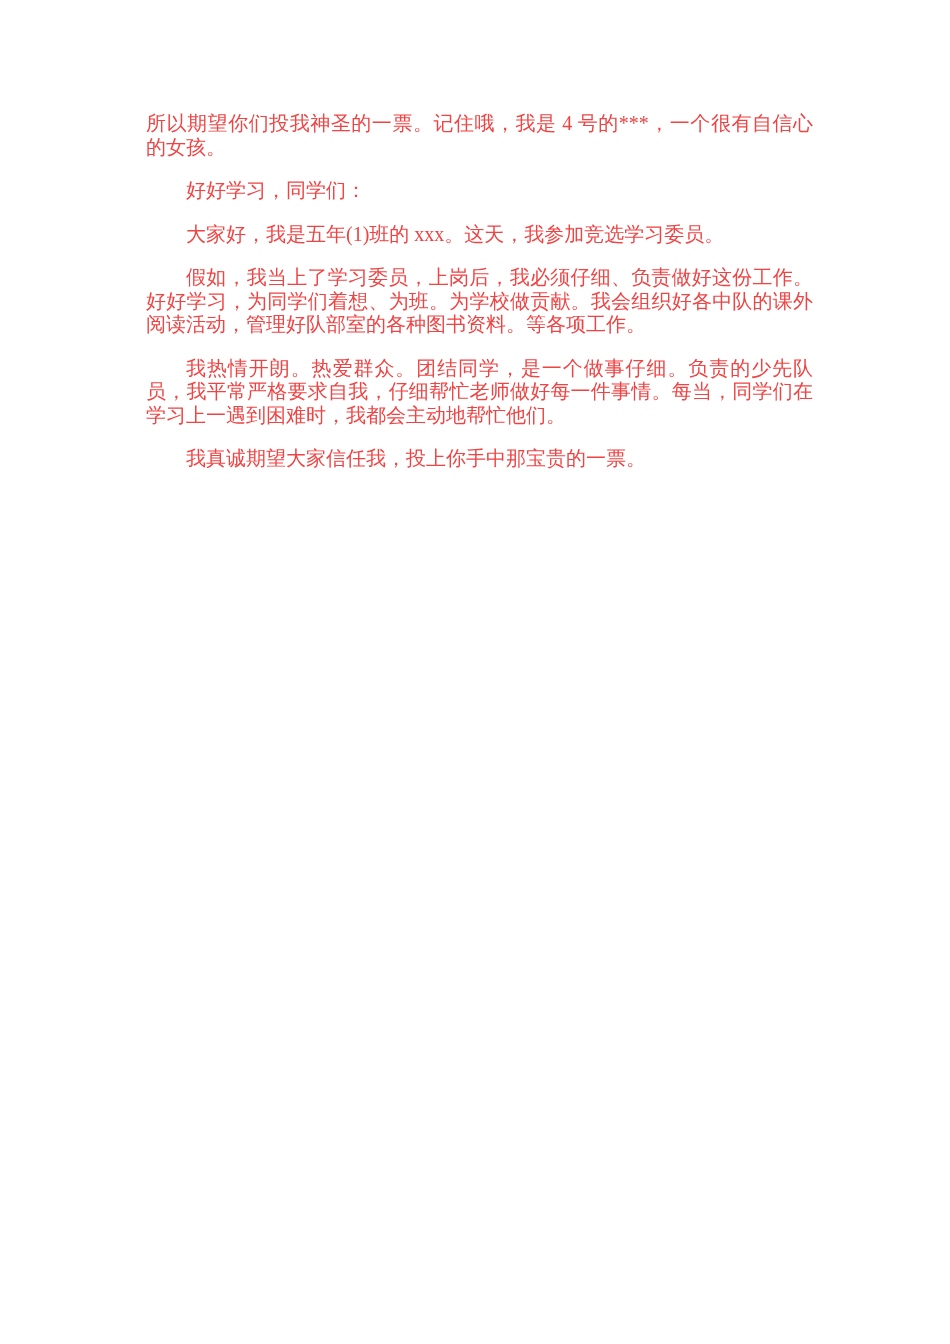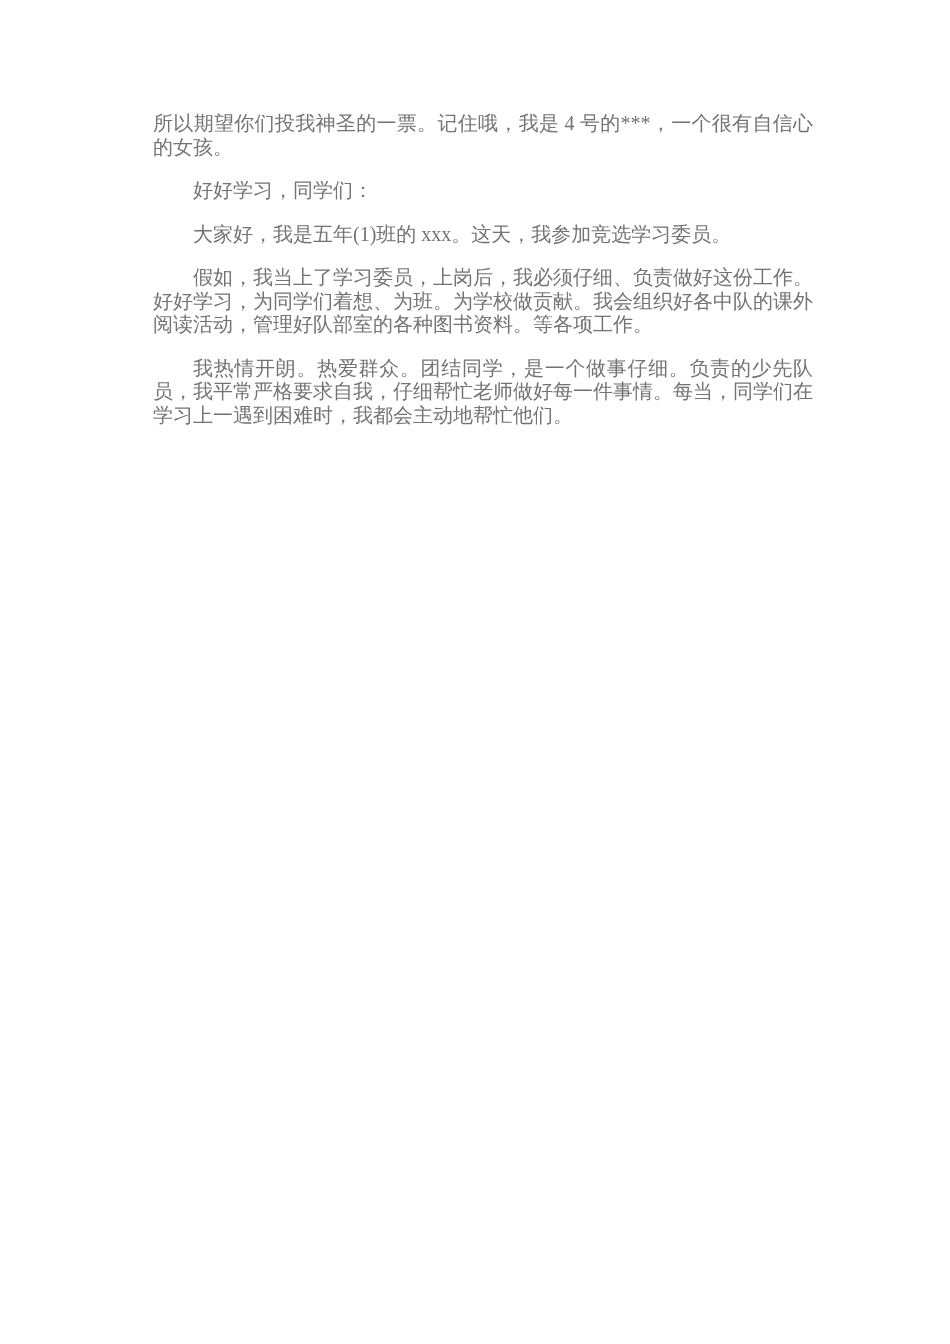--- a/index.html
+++ b/index.html
@@ -17,37 +17,38 @@
     box-sizing: border-box;
     width: 950px;
     height: 1344px;
     background: #ffffff;
     padding: 112px 137px 0 141px;
   }
   .doc-body {
     width: 672px;
   }
   .para {
-    margin: 0 0 20px 12px;
+    margin: 0 0 20px 5px;
     font-size: 20px;
     line-height: 23.5px;
-    color: #737373;
+    color: #ef4444;
     text-align: justify;
     text-indent: 2em;
     word-break: break-all;
     overflow-wrap: break-word;
   }
   .para.no-indent {
     text-indent: 0;
   }
 </style>
 </head>
 <body>
 
 <div class="page">
   <div class="doc-body">
     <p class="para no-indent">所以期望你们投我神圣的一票。记住哦，我是 4 号的***，一个很有自信心的女孩。</p>
     <p class="para">好好学习，同学们：</p>
     <p class="para">大家好，我是五年(1)班的 xxx。这天，我参加竞选学习委员。</p>
     <p class="para">假如，我当上了学习委员，上岗后，我必须仔细、负责做好这份工作。好好学习，为同学们着想、为班。为学校做贡献。我会组织好各中队的课外阅读活动，管理好队部室的各种图书资料。等各项工作。</p>
     <p class="para">我热情开朗。热爱群众。团结同学，是一个做事仔细。负责的少先队员，我平常严格要求自我，仔细帮忙老师做好每一件事情。每当，同学们在学习上一遇到困难时，我都会主动地帮忙他们。</p>
+    <p class="para">我真诚期望大家信任我，投上你手中那宝贵的一票。</p>
   </div>
 </div>
 
 </body></html>

